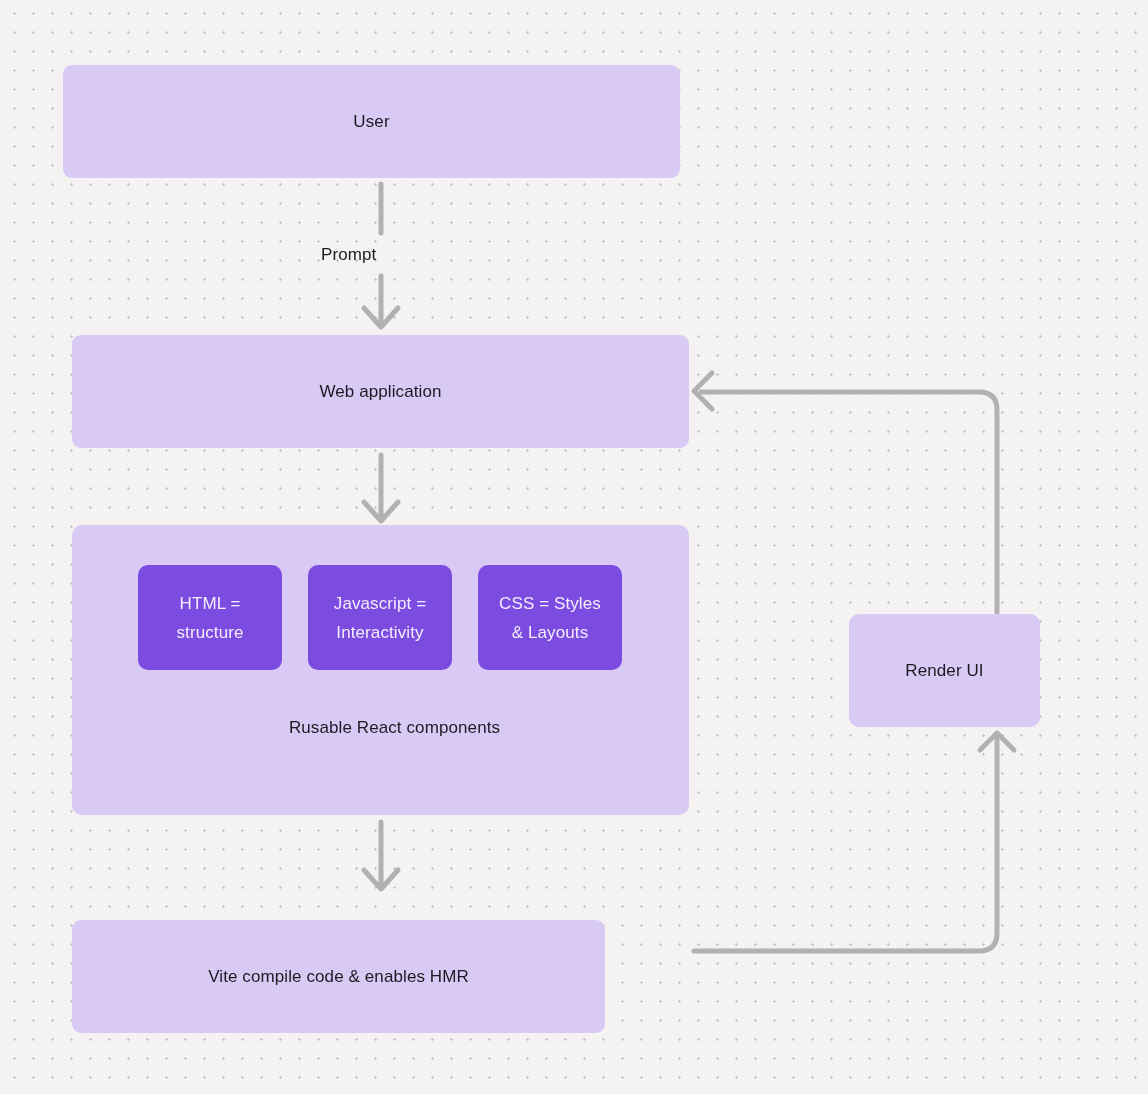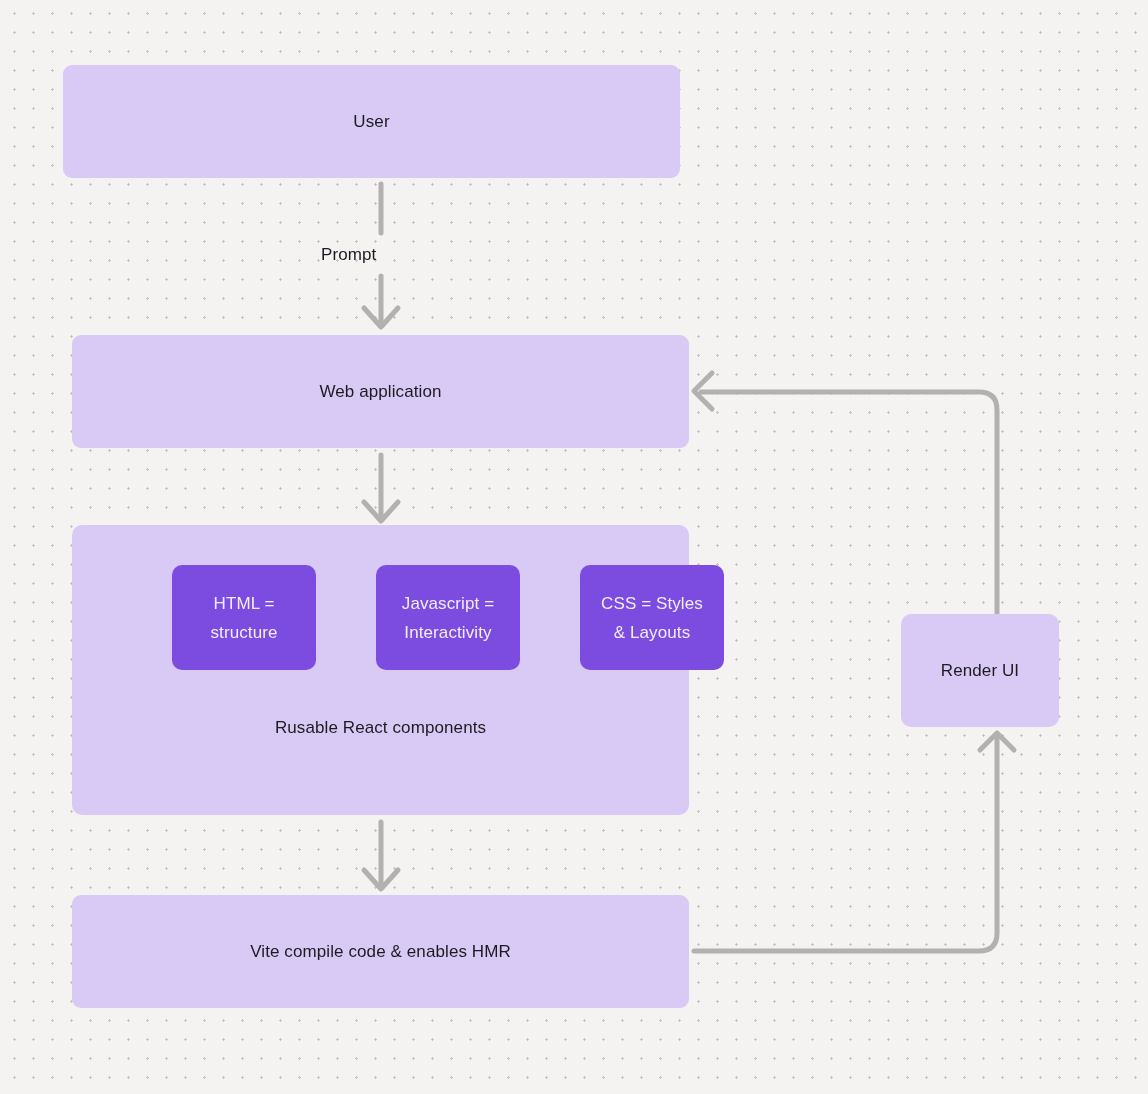--- a/index.html
+++ b/index.html
@@ -38,22 +38,22 @@
     border-radius: 9px;
     display: flex;
     align-items: center;
     justify-content: center;
     color: #1d1b22;
     font-size: 17px;
     letter-spacing: 0.1px;
   }
   .node-user          { left: 56px;  top: 65px;  width: 617px; height: 113px; margin-left: 7px; }
   .node-web           { left: 72px;  top: 335px; width: 617px; height: 113px; text-align: center; }
-  .node-vite          { left: 72px;  top: 895px; width: 617px; height: 113px; }
-  .node-render        { left: 901px; top: 614px; width: 158px; height: 113px; border-radius: 10px; }
+  .node-vite          { left: 72px;  top: 920px; width: 533px; height: 113px; }
+  .node-render        { left: 849px; top: 614px; width: 191px; height: 113px; border-radius: 10px; }
   .components-group   { left: 72px;  top: 525px; width: 617px; height: 290px; border-radius: 10px;
                         display: block; }
   .chips-row {
     position: absolute;
     left: 66px;
     top: 40px;
     display: flex;
     gap: 26px;
   }
   .chip {
@@ -64,31 +64,31 @@
     display: flex;
     align-items: center;
     justify-content: center;
     text-align: center;
     color: #f3edfe;
     font-size: 17px;
     font-weight: 500;
     line-height: 29px;
     white-space: pre-line;
     letter-spacing: 0.1px;
-    margin-left: 34px;
   }
   .components-caption {
     position: absolute;
     left: 0;
     top: 193px;
     width: 100%;
     text-align: center;
     color: #1d1b22;
     font-size: 17px;
     letter-spacing: 0.1px;
+    padding-left: 14px;
   }
   .edge-label {
     position: absolute;
     z-index: 2;
     left: 321px;
     top: 245px;
     width: 120px;
     text-align: left;
     color: #1d1b22;
     font-size: 17px;

